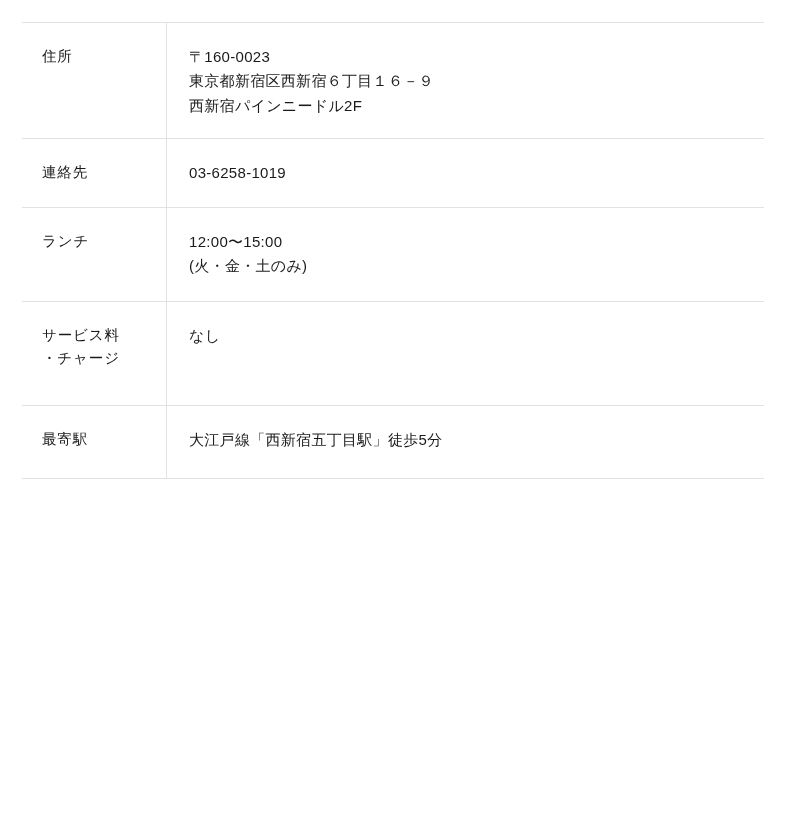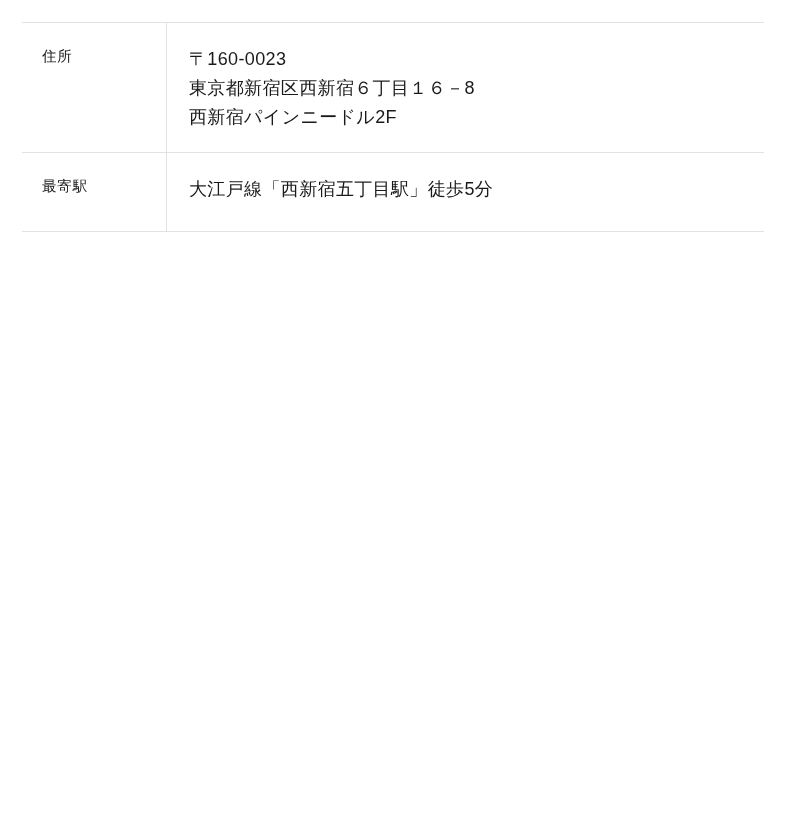--- a/index.html
+++ b/index.html
@@ -38,21 +38,21 @@
     font-weight: normal;
     font-size: 14.5px;
     line-height: 1.62;
     letter-spacing: 0.06em;
     color: #1a1a1a;
     padding: 22px 0 22px 20px;
     border-right: 1px solid #e2e2e2;
   }
   table.info-table td {
     vertical-align: top;
-    font-size: 18px;
+    font-size: 15px;
     line-height: 1.62;
     letter-spacing: 0.02em;
     color: #1a1a1a;
     padding: 22px 10px 22px 22px;
   }
   .line {
     display: block;
     white-space: pre-wrap;
   }
   .line.blank {
@@ -73,22 +73,48 @@
 
 <div class="page" data-name="page-container">
   <table class="info-table" data-name="restaurant-info-table">
     <tbody>
       <tr data-name="table-row-address">
         <th data-name="row-label-address">
           <span class="line" data-name="row-label-text">住所</span>
         </th>
         <td data-name="row-value-address">
           <span class="line" data-name="address-line-postal">〒160-0023</span>
-          <span class="line" data-name="address-line-street">東京都新宿区西新宿６丁目１６－8</span>
+          <span class="line" data-name="address-line-street">東京都新宿区西新宿６丁目１６－９</span>
           <span class="line" data-name="address-line-building">西新宿パインニードル2F</span>
+        </td>
+      </tr>
+      <tr data-name="table-row-contact">
+        <th data-name="row-label-contact">
+          <span class="line" data-name="row-label-text">連絡先</span>
+        </th>
+        <td data-name="row-value-contact">
+          <span class="line" data-name="phone-number">03-6258-1019</span>
+        </td>
+      </tr>
+      <tr data-name="table-row-lunch">
+        <th data-name="row-label-lunch">
+          <span class="line" data-name="row-label-text">ランチ</span>
+        </th>
+        <td data-name="row-value-lunch">
+          <span class="line" data-name="lunch-hours">12:00〜15:00</span>
+          <span class="line" data-name="lunch-days-note">(火・金・土のみ)</span>
+        </td>
+      </tr>
+      <tr data-name="table-row-service">
+        <th data-name="row-label-service-charge">
+          <span class="line" data-name="row-label-text">サービス料
+・チャージ</span>
+        </th>
+        <td data-name="row-value-service-charge">
+          <span class="line" data-name="service-charge-value">なし</span>
         </td>
       </tr>
       <tr data-name="table-row-station">
         <th data-name="row-label-nearest-station">
           <span class="line" data-name="row-label-text">最寄駅</span>
         </th>
         <td data-name="row-value-nearest-station">
           <span class="line" data-name="station-line-1">大江戸線「西新宿五丁目駅」徒歩5分</span>
 
         </td>

